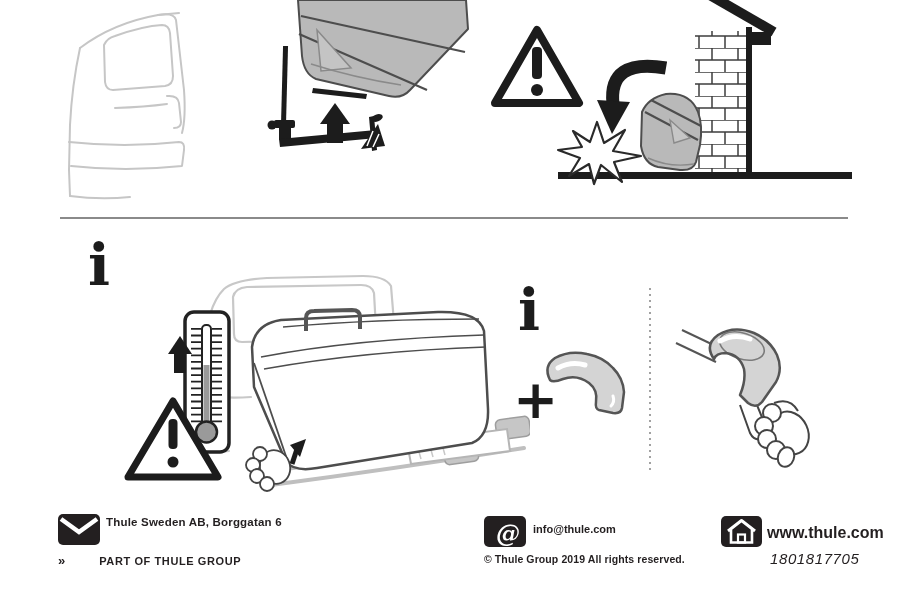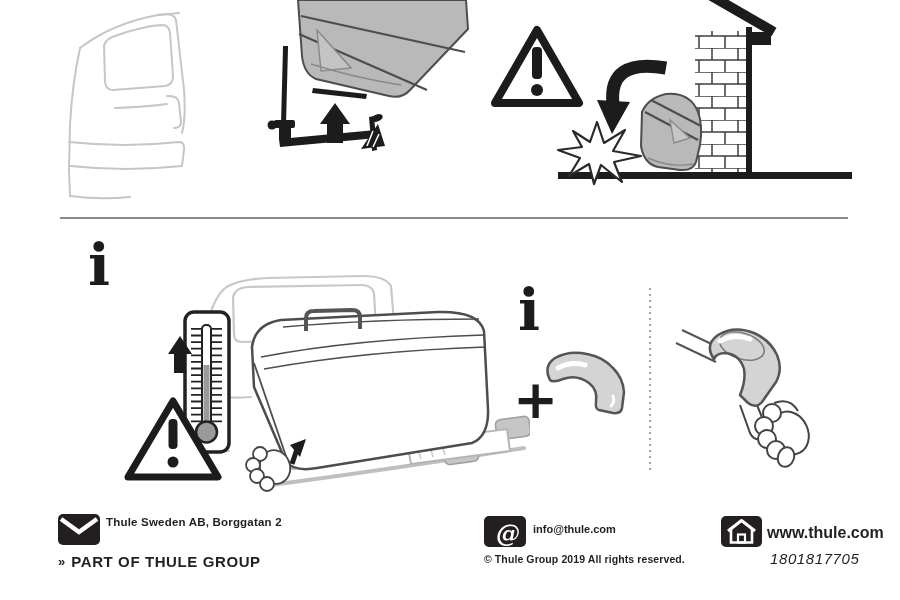--- a/index.html
+++ b/index.html
@@ -3,21 +3,21 @@
 <meta charset="utf-8">
 <style>
   html,body{margin:0;padding:0;background:#fff;}
   body{width:900px;height:600px;font-family:"Liberation Sans",sans-serif;color:#231f20;}
   .stage{position:relative;width:900px;height:600px;background:#fff;overflow:hidden;}
   .abs{position:absolute;}
   .divider{position:absolute;left:60px;top:217px;width:788px;height:2px;background:#8a8a8a;}
   .addr{position:absolute;left:106px;top:515px;font-size:11.5px;font-weight:bold;line-height:15px;letter-spacing:.2px;}
   .group-row{position:absolute;left:58px;top:553px;display:flex;align-items:center;gap:6px;}
   .group-mark{font-size:13px;font-weight:bold;}
-  .group-label{font-size:15px;font-weight:bold;letter-spacing:.6px;}
+  .group-label{font-size:11px;font-weight:bold;letter-spacing:.6px;margin-left:28px;}
   .email{position:absolute;left:533px;top:523px;font-size:11px;font-weight:bold;}
   .copyright{position:absolute;left:484px;top:553px;font-size:10.5px;font-weight:bold;letter-spacing:.1px;text-align:right;}
   .website{position:absolute;left:767px;top:524px;font-size:16px;font-weight:bold;}
   .partnum{position:absolute;left:770px;top:550px;font-size:15px;letter-spacing:.6px;font-style:italic;}
 </style>
 </head>
 <body>
 
 <div class="stage">
 
@@ -203,21 +203,21 @@
       <circle cx="116" cy="165" r="9"></circle>
       <ellipse cx="126" cy="172" rx="8" ry="10" transform="rotate(20 126 172)"></ellipse>
     </g>
   </svg>
 
   <svg class="abs" style="left:58px;top:514px" width="42" height="31" viewBox="0 0 42 31">
     <rect x="0" y="0" width="42" height="31" rx="5" fill="#231f20"></rect>
     <path d="M3,5 L21,18 L39,5" stroke="#fff" stroke-width="4.5" fill="none"></path>
   </svg>
   <div class="addr">
-    <div>Thule Sweden AB, Borggatan 2</div>
+    <div>Thule Sweden AB, Borggatan 6</div>
   </div>
   <div class="group-row">
     <span class="group-mark">»</span>
     <span class="group-label">PART OF THULE GROUP</span>
   </div>
 
   <svg class="abs" style="left:484px;top:516px" width="42" height="31" viewBox="0 0 42 31">
     <rect x="0" y="0" width="42" height="31" rx="5" fill="#231f20"></rect>
     <text x="12" y="26" font-family="DejaVu Serif, serif" font-style="italic" font-weight="bold" font-size="24" fill="#fff">@</text>
   </svg>

